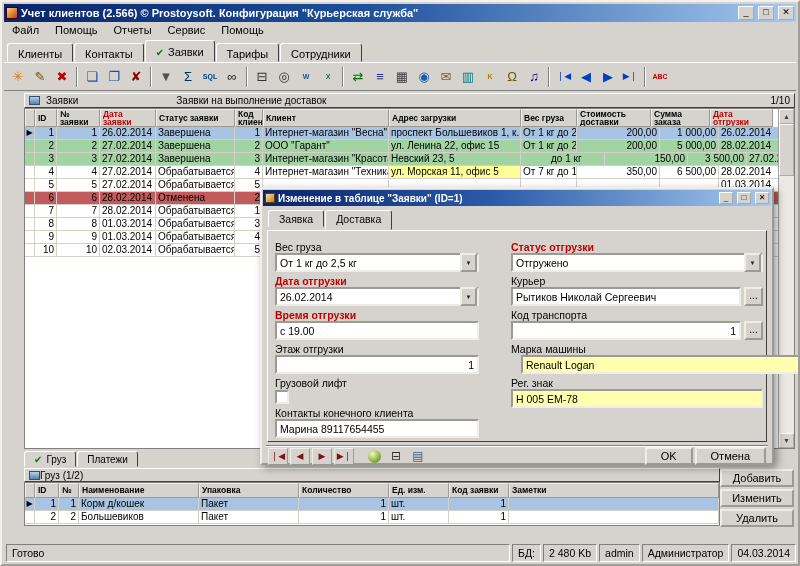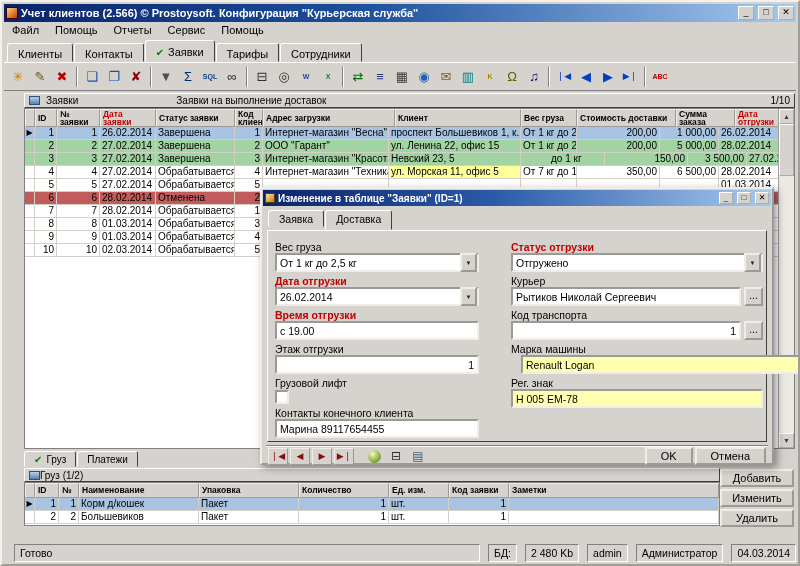--- a/index.html
+++ b/index.html
@@ -91,22 +91,22 @@
     background:#fff; border:1px solid #808080; overflow:hidden; }
   .cargo-grid .grid-header { height:15px; }
 
   
   .side-buttons { position:absolute; top:467px; right:4px; width:74px;
     display:flex; flex-direction:column; gap:2px; }
   .sbtn { height:18px; background:#d6d3ce; border:2px outset #f0ede6; font-size:11px;
     font-family:inherit; }
 
   
-  .statusbar { position:absolute; left:12px; right:2px; bottom:2px; height:20px;
-    display:flex; gap:8px; padding-top:2px; font-size:10.5px; }
+  .statusbar { position:absolute; left:4px; right:2px; bottom:2px; height:20px;
+    display:flex; gap:2px; padding-top:2px; font-size:10.5px; }
   .sb-panel { border:1px solid; border-color:#808080 #fff #fff #808080;
     padding:1px 5px; display:flex; align-items:center; white-space:nowrap; }
   .sb-status { flex:1; }
 
   
   .dialog { position:absolute; left:258px; top:185px; width:514px; height:278px;
     background:#d6d3ce; border:2px outset #f0ede6; box-shadow:3px 3px 8px rgba(0,0,0,.4);
     z-index:10; }
   .dlg-title { position:absolute; left:1px; top:1px; right:1px; height:16px;
     background:linear-gradient(90deg,#0a246a 0%,#2a5aa8 45%,#a6caf0 100%);
@@ -295,24 +295,24 @@
 
   <div class="grid-area">
     <div class="grid-inner">
       <div class="grid-header">
           <div class="gh-cell" style="width: 10px;"></div>
           <div class="gh-cell" style="width: 22px;">ID</div>
           <div class="gh-cell" style="width: 43px;">№ заявки</div>
           <div class="gh-cell gh-red" style="width: 56px;">Дата заявки</div>
           <div class="gh-cell" style="width: 79px;">Статус заявки</div>
           <div class="gh-cell" style="width: 28px;">Код клиента</div>
+          <div class="gh-cell" style="width: 126px;">Клиент</div>
           <div class="gh-cell" style="width: 132px;">Адрес загрузки</div>
-          <div class="gh-cell" style="width: 126px;">Клиент</div>
           <div class="gh-cell" style="width: 56px;">Вес груза</div>
-          <div class="gh-cell" style="width: 99px;">Стоимость доставки</div>
+          <div class="gh-cell" style="width: 74px;">Стоимость доставки</div>
           <div class="gh-cell" style="width: 59px;">Сумма заказа</div>
           <div class="gh-cell gh-red" style="width: 63px;">Дата отгрузки</div>
         </div>
       <div>
           <div class="g-row row-selected">
             <div class="g-cell g-selcell" style="width: 10px;">▶</div>
             <div class="g-cell" style="width: 22px; text-align: right;">1</div>
             <div class="g-cell" style="width: 43px; text-align: right;">1</div>
             <div class="g-cell" style="width: 56px;">26.02.2014</div>
             <div class="g-cell" style="width: 79px;">Завершена</div>

